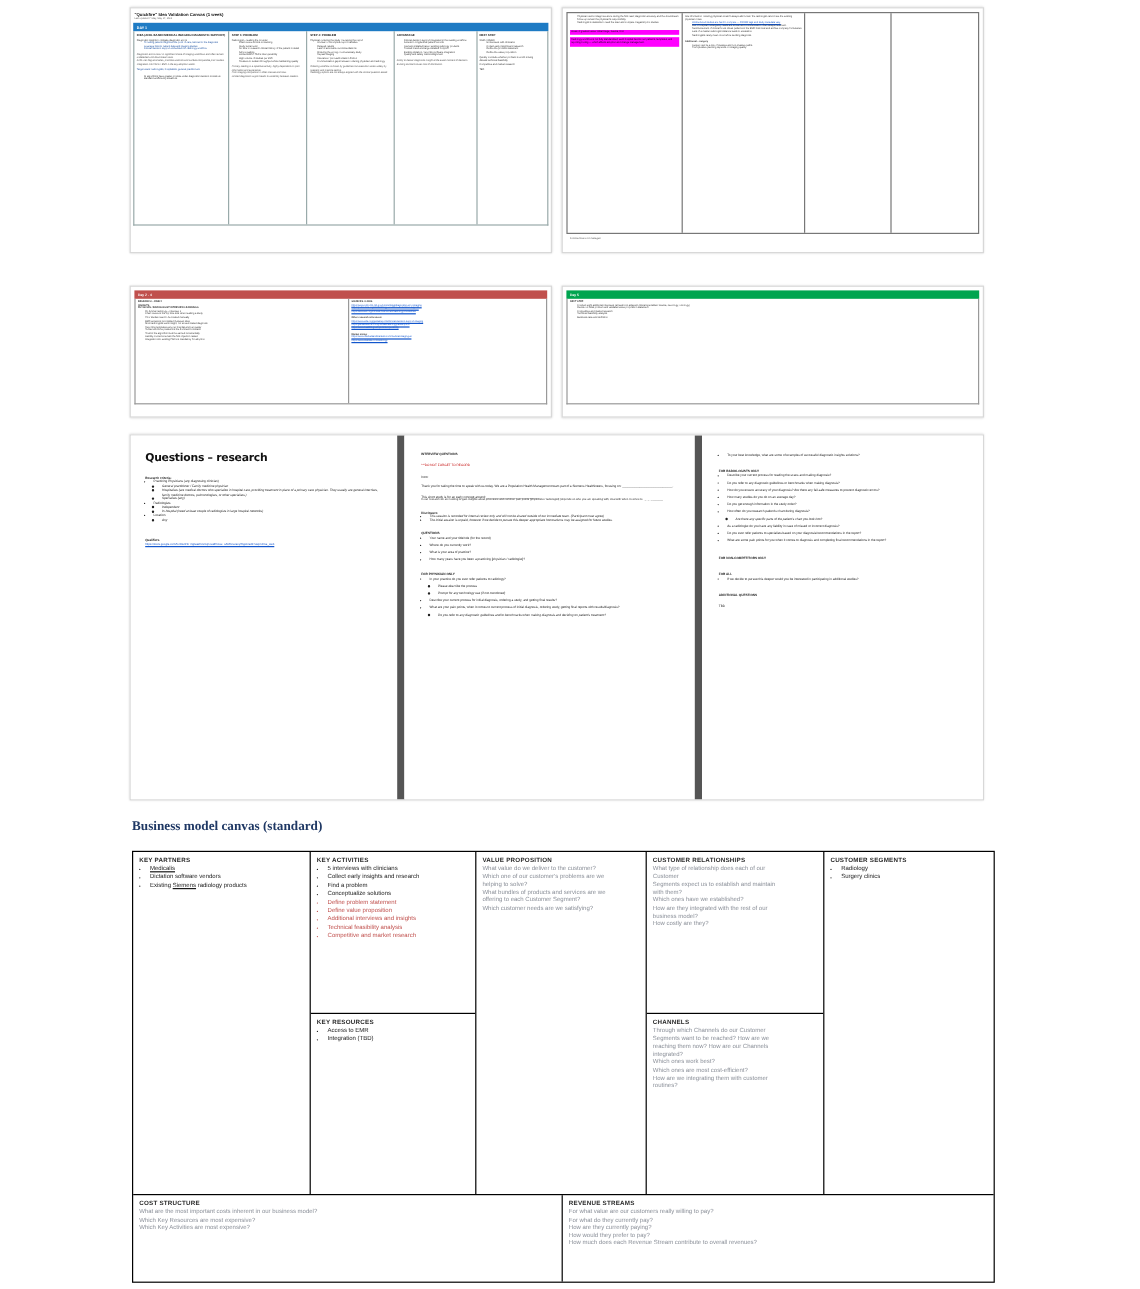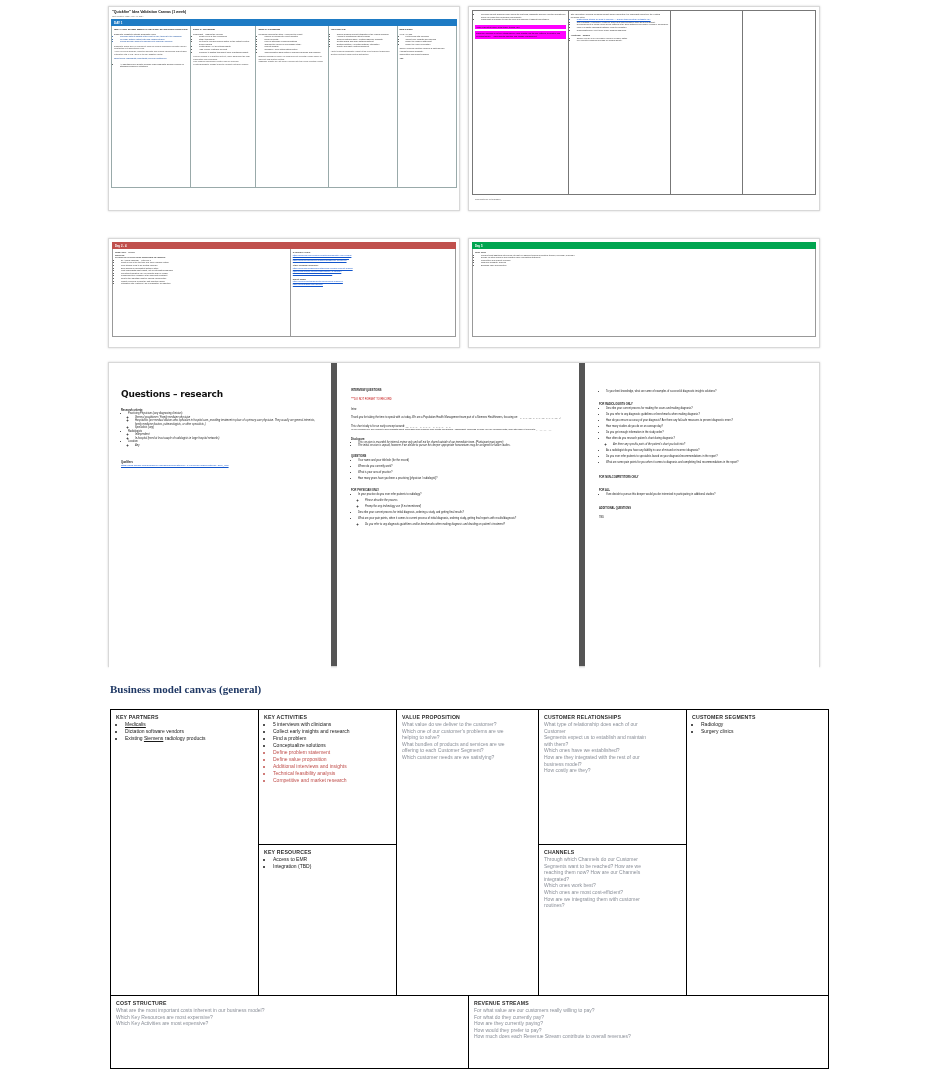--- a/index.html
+++ b/index.html
@@ -48,21 +48,21 @@
   .day-band{font-size:2.8px;font-weight:bold;color:#fff;padding:1.5px 3px;margin:3px 3px 0 3px;}
   .band-red{background:#c0504d;}
   .band-green{background:#00a550;}
   .day-body{display:flex;margin:0 3px;border:1px solid #999;border-top:none;height:88px;box-sizing:border-box;}
   .day-c{padding:2px;box-sizing:border-box;overflow:hidden;border-right:1px solid #999;}
   .day-c:last-child{border-right:none;}
   .lnk{color:#1155cc;text-decoration:underline;word-break:break-all;}
 
   
   #qr-spread{left:108px;top:362px;width:712px;height:305px;}
-  .qr-page{position:absolute;top:12px;height:100%;background:#fff;box-sizing:border-box;overflow:hidden;}
+  .qr-page{position:absolute;top:0;height:100%;background:#fff;box-sizing:border-box;overflow:hidden;}
   .qr-gut{position:absolute;top:0;height:100%;width:6px;background:#555;}
   .qr-title{font-family:"DejaVu Sans",sans-serif;font-size:9px;font-weight:600;color:#111;letter-spacing:-.2px;}
   .qr-h{font-size:2.6px;font-weight:bold;}
   .qr-t{font-size:2.6px;line-height:3.5px;}
   .qr-i{font-style:italic;}
   .qr-ul{padding-left:7px;}
   .qr-ul2{padding-left:7px;list-style:circle;}
 
   
   #bmc-title{position:absolute;left:110px;top:683px;font-family:"Liberation Serif",serif;
@@ -354,21 +354,21 @@
     <div class="qr-h" style="margin-top:10px">FOR NON-COMPETITORS ONLY</div>
     <div class="qr-h" style="margin-top:10px">FOR ALL</div>
     <ul class="qr-t qr-ul" style="line-height:6px">
       <li>If we decide to pursue this deeper would you be interested in participating in additional studies?</li>
     </ul>
     <div class="qr-h" style="margin-top:9px">ADDITIONAL QUESTIONS</div>
     <div class="qr-t" style="margin-top:6px">TBD</div>
   </div>
 </div>
 
-<div id="bmc-title">Business model canvas (general)</div>
+<div id="bmc-title">Business model canvas (standard)</div>
 
 <div id="bmc">
   <div class="bmc-top">
 
     <div class="cell" style="width:148px">
       <div class="c-title">KEY PARTNERS</div>
       <ul class="c-list">
         <li class="u">Medicalis</li>
         <li>Dictation software vendors</li>
         <li>Existing <span class="u">Siemens</span> radiology products</li>

